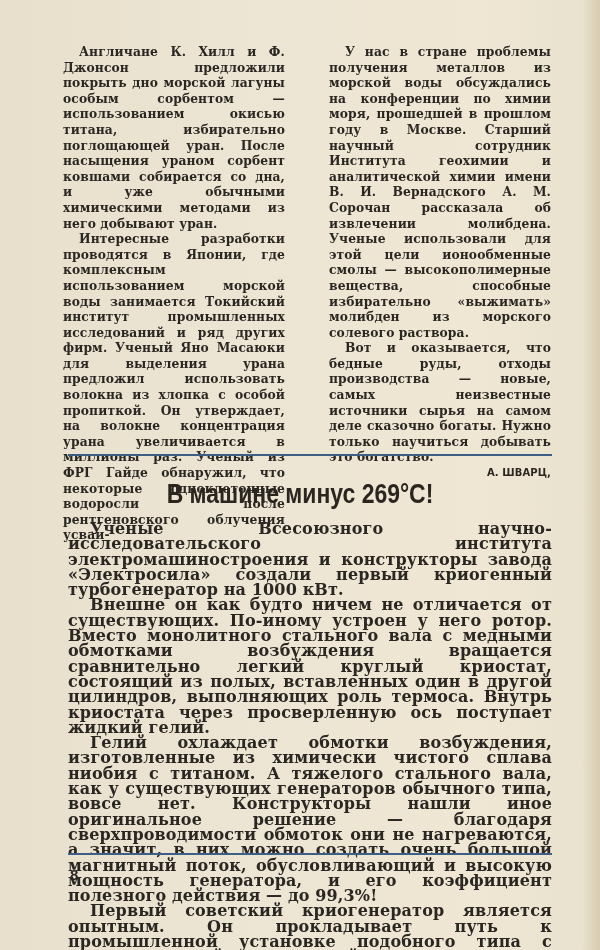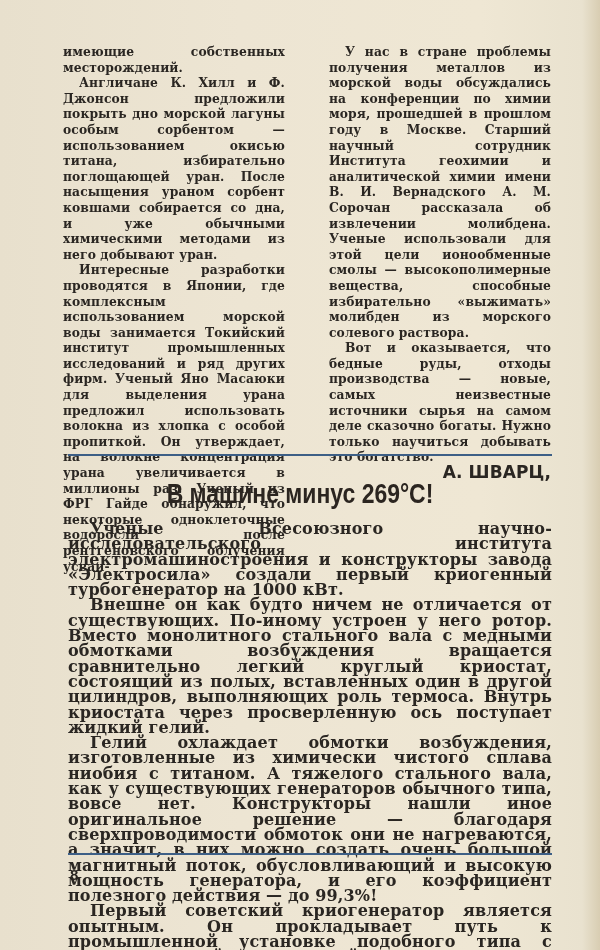--- a/index.html
+++ b/index.html
@@ -16,21 +16,21 @@
   }
   .col {
     position: absolute; top: 44px; width: 222px;
     font-size: 12.3px; line-height: 15.6px; font-weight: bold;
     text-align: justify; letter-spacing: 0.1px;
   }
   .col.left { left: 63px; }
   .col.right { left: 329px; width: 222px; }
   .col p { margin: 0; }
   .col p.indent { text-indent: 16px; }
-  .sig { text-align: right; font-family: "DejaVu Sans", sans-serif; font-weight: bold; font-size: 17px; line-height: 15.6px; }
+  .sig { text-align: right; font-family: "DejaVu Sans", sans-serif; font-weight: bold; font-size: 10px; line-height: 15.6px; }
   .rule {
     position: absolute; left: 68px; width: 484px; height: 2px; background: #3d5f86;
   }
   .rule.top { top: 454px; }
   .rule.bottom { top: 853px; }
   .headline {
     position: absolute; top: 478px; left: 0; width: 600px; text-align: center;
     font-family: "Liberation Sans", sans-serif; font-weight: bold; font-size: 28px;
     transform: scaleX(0.82); transform-origin: center; color: #2b2520;
   }
@@ -45,21 +45,20 @@
     position: absolute; top: 866px; left: 70px;
     font-family: "Liberation Sans", sans-serif; font-weight: bold; font-size: 15px;
   }
 </style>
 </head>
 <body>
 
 <div class="page">
 
   <div class="col left">
-    <p>имеющие собственных месторождений.</p>
     <p class="indent">Англичане К. Хилл и Ф. Джонсон предложили покрыть дно морской лагуны особым сорбентом — использованием окисью титана, избирательно поглощающей уран. После насыщения ураном сорбент ковшами собирается со дна, и уже обычными химическими методами из него добывают уран.</p>
     <p class="indent">Интересные разработки проводятся в Японии, где комплексным использованием морской воды занимается Токийский институт промышленных исследований и ряд других фирм. Ученый Яно Масаюки для выделения урана предложил использовать волокна из хлопка с особой пропиткой. Он утверждает, на волокне концентрация урана увеличивается в миллионы раз. Ученый из ФРГ Гайде обнаружил, что некоторые одноклеточные водоросли после рентгеновского облучения усваи-</p>
   </div>
 
   <div class="col right">
     <p class="indent">У нас в стране проблемы получения металлов из морской воды обсуждались на конференции по химии моря, прошедшей в прошлом году в Москве. Старший научный сотрудник Института геохимии и аналитической химии имени В. И. Вернадского А. М. Сорочан рассказала об извлечении молибдена. Ученые использовали для этой цели ионообменные смолы — высокополимерные вещества, способные избирательно «выжимать» молибден из морского солевого раствора.</p>
     <p class="indent">Вот и оказывается, что бедные руды, отходы производства — новые, самых неизвестные источники сырья на самом деле сказочно богаты. Нужно только научиться добывать это богатство.</p>
     <div class="sig">А. ШВАРЦ,</div>
   </div>
 

